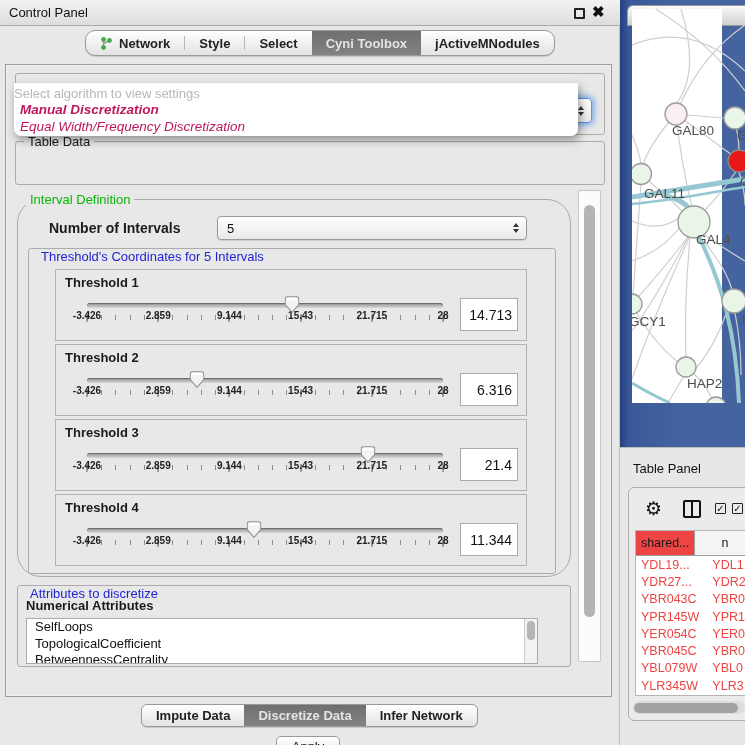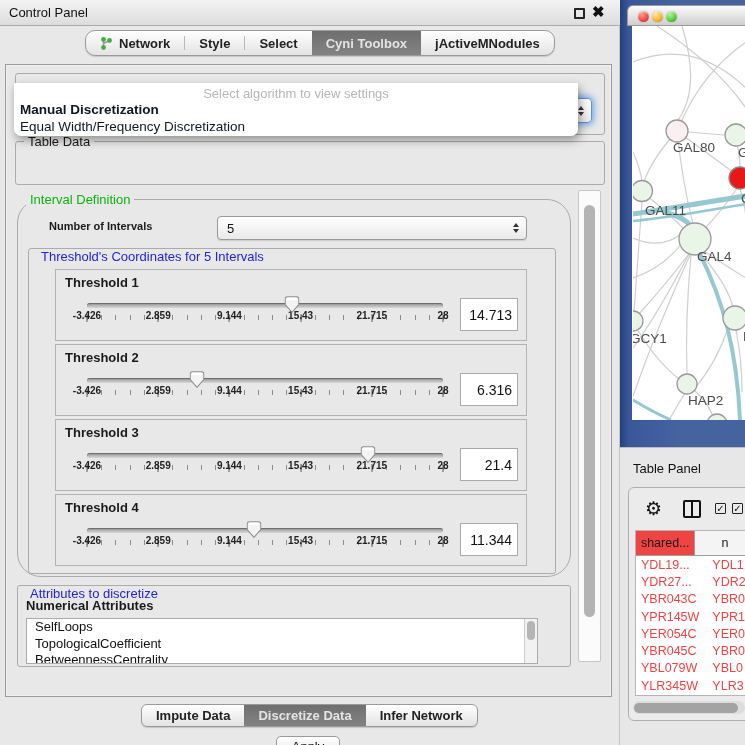--- a/index.html
+++ b/index.html
@@ -36,22 +36,22 @@
   
   .combo { position:absolute; height:25px; border:1px solid #9a9a9a; border-radius:4px; background:linear-gradient(#ffffff,#e9e9e9); box-shadow:0 1px 1px rgba(0,0,0,.12); }
   .combo .cv { position:absolute; left:9px; top:4px; font-size:13px; color:#111; }
   .combo .arrows { position:absolute; right:7px; top:50%; transform:translateY(-50%); display:flex; flex-direction:column; gap:2px; }
   .arr-up { width:0; height:0; border-left:3.5px solid transparent; border-right:3.5px solid transparent; border-bottom:4.5px solid #333; }
   .arr-down { width:0; height:0; border-left:3.5px solid transparent; border-right:3.5px solid transparent; border-top:4.5px solid #333; }
   .focus-ring { box-shadow:0 0 6px 2px #74a7e8; border-color:#5b93da; }
 
   
   #algo-popup { left:14px; top:83px; width:564px; height:53px; background:#ffffff; border-radius:0 0 7px 7px; box-shadow:2px 4px 10px rgba(0,0,0,.38); z-index:50; }
-  #algo-popup .hint { text-align:center; font-size:13px; color:#b7b7b7; padding-top:3px; }
-  #algo-popup .opt { font-size:13.5px; color:#0f172a; padding:1px 0 0 6px; line-height:16px; }
+  #algo-popup .hint { font-size:13px; color:#b7b7b7; padding-top:3px; }
+  #algo-popup .opt { font-size:13.5px; color:#be185d; padding:1px 0 0 6px; line-height:16px;font-style:italic; }
   #algo-popup .opt.bold { font-weight:bold; }
 
   
   .th-panel { position:relative; width:472px; height:72px; border:1px solid #b3b3b3; background:#e8e8e8; margin:0 0 3px 32px; }
   .th-label { position:absolute; left:9px; top:5px; font-size:13px; font-weight:bold; }
   .th-sliderzone { position:absolute; left:31px; top:0; width:356px; height:72px; }
   .th-track { position:absolute; left:0; top:33px; width:356px; height:5px; border-radius:3px; background:linear-gradient(#909090,#d9d9d9); box-shadow:inset 0 1px 1px rgba(0,0,0,.3); }
   .thumb { position:absolute; top:26px; width:15px; height:17px; transform:translateX(-50%); }
   .thumb svg { display:block; }
   .minor-ticks { position:absolute; left:0; top:45px; width:357px; height:5px;
@@ -74,21 +74,21 @@
 
   #apply-btn { left:270px; top:671px; width:64px; height:21px; border:1px solid #9a9a9a; border-radius:5px; background:linear-gradient(#ffffff,#e6e6e6); font-family:"Liberation Sans",sans-serif; font-size:13px; color:#111; box-shadow:0 1px 1px rgba(0,0,0,.15); }
 
   
   #network-region { left:620px; top:0; width:125px; height:455px; background:linear-gradient(90deg,#24407c 0,#3a5899 9px,#44639f 60px,#44639f 100%); }
   #net-titlebar { left:7px; top:5px; width:118px; height:21px; background:linear-gradient(#fbfbfb,#cfcfcf); border:1px solid #9a9a9a; border-right:none; border-radius:6px 0 0 0; }
   .light { position:absolute; top:4.5px; width:11px; height:11px; border-radius:50%; box-shadow:inset 0 1px 1px rgba(255,255,255,.7), 0 0 1px rgba(0,0,0,.5); }
   #light-red { left:10px; background:radial-gradient(circle at 35% 30%, #ff9d95, #ee4b40 60%, #b02a20); }
   #light-yellow { left:24px; background:radial-gradient(circle at 35% 30%, #ffe6a8, #f5b32e 60%, #c07e12); }
   #light-green { left:38px; background:radial-gradient(circle at 35% 30%, #b9f0a8, #59c939 60%, #2f8c1d); }
-  #net-canvas { left:12px; top:26px; width:114px; height:394px; background:#ffffff;text-align:center; }
+  #net-canvas { left:12px; top:9px; width:90px; height:394px; background:#ffffff;text-align:center; }
 
   
   #tablepanel-region { left:620px; top:447px; width:125px; height:298px; background:#e7e7e7; border-top:1px solid #bdbdbd; }
   #tablepanel-title { position:absolute; left:13px; top:13px; font-size:13px; color:#111; }
   #tp-box { position:absolute; left:8px; top:39px; width:120px; height:234px; background:#ebebeb; border:1px solid #aeaeae; border-radius:6px 0 0 6px; }
   #tp-toolbar { position:absolute; left:0; top:8px; width:100%; height:28px; }
   #gear-icon { position:absolute; left:16px; top:1px; font-size:19px; color:#111; }
   #split-icon { position:absolute; left:54px; top:4px; width:18px; height:18px; border:2px solid #111; border-radius:2px; }
   #split-icon::after { content:""; position:absolute; left:6px; top:0; width:2px; height:14px; background:#111; }
   .chk { position:absolute; top:7px; width:11px; height:11px; border:1.5px solid #222; border-radius:1px; font-size:10px; line-height:10px; text-align:center; color:#111; }
@@ -156,21 +156,21 @@
           </span>
       </div>
     </div>
 
     <div class="group" style="left:9px; top:76px; width:590px; height:44px;">
       <span class="group-title gt-black">Table Data</span>
     </div>
 
     <div class="group" style="left:11px; top:134px; width:554px; height:378px;border-radius:24px;">
       <span class="group-title gt-green">Interval Definition</span>
-      <span style="position:absolute; left:31px; top:20px; font-size:11px; font-weight:bold;">Number of Intervals</span>
+      <span style="position:absolute; left:31px; top:20px; font-size:14px; font-weight:bold;">Number of Intervals</span>
       <div class="combo" style="left:199px; top:16px; width:310px; height:24px;">
         <span class="cv">5</span>
         <span class="arrows">
             <span class="arr-up"></span>
             <span class="arr-down"></span>
           </span>
       </div>
 
       <div class="group" style="left:10px; top:48px; width:528px; height:326px;">
         <span class="group-title gt-blue">Threshold's Coordinates for 5 Intervals</span>

